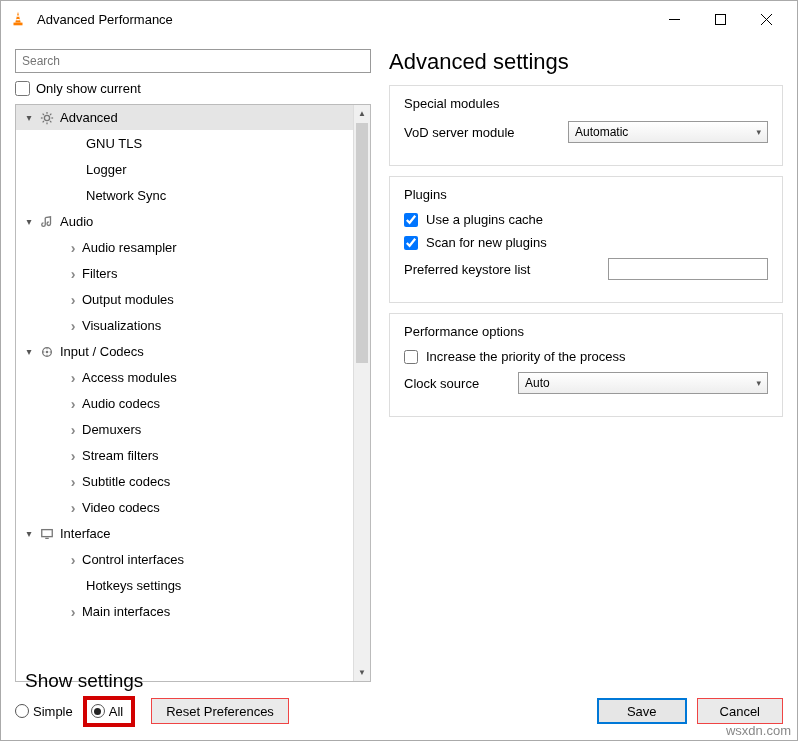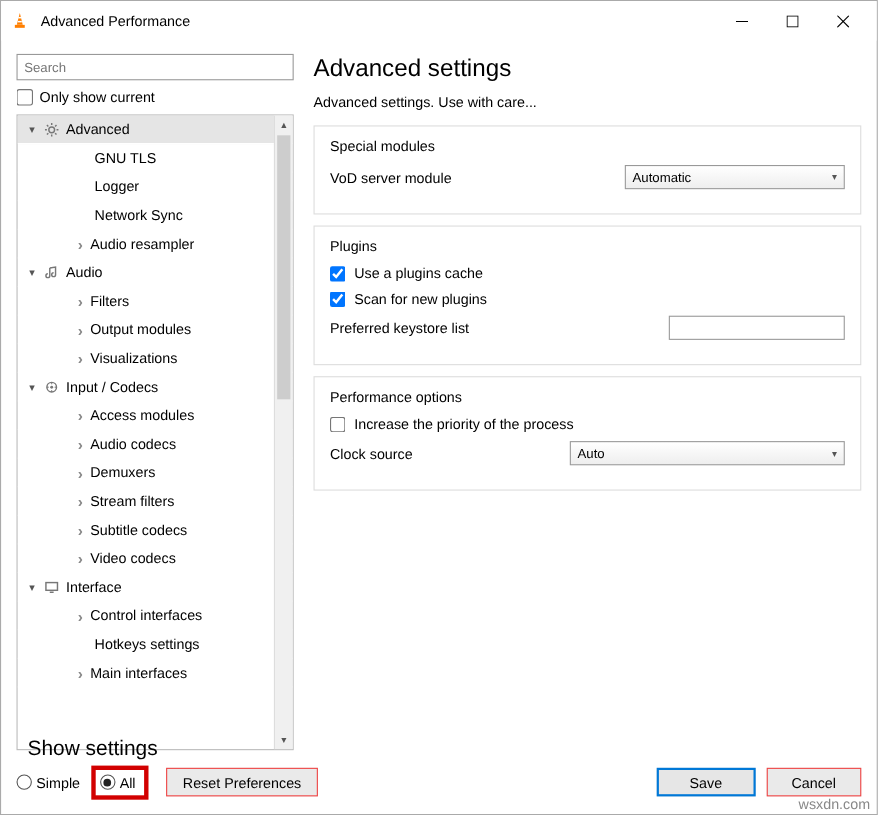--- a/index.html
+++ b/index.html
@@ -3,21 +3,21 @@
 <meta charset="utf-8">
 <style>
 * { box-sizing: border-box; margin: 0; padding: 0; font-family: "Segoe UI", Tahoma, sans-serif; }
 body { background: #fff; width: 798px; height: 741px; overflow: hidden; position: relative; border: 1px solid #aaa; }
 .titlebar { height: 36px; display: flex; align-items: center; padding: 0 8px; background: #fff; }
 .titlebar .cone { width: 18px; height: 18px; margin-right: 10px; }
 .titlebar .title { font-size: 13px; flex: 1; }
 .titlebar .winbtn { width: 46px; height: 30px; display: flex; align-items: center; justify-content: center; cursor: pointer; }
 .titlebar .winbtn svg { width: 11px; height: 11px; }
 .content { position: absolute; top: 36px; left: 0; right: 0; bottom: 58px; display: flex; padding: 12px 14px 0 14px; gap: 18px; }
-.sidebar { width: 252px; display: flex; flex-direction: column; }
+.sidebar { width: 356px; display: flex; flex-direction: column; }
 .search { height: 24px; border: 1px solid #999; padding: 2px 6px; font-size: 12px; width: 100%; }
 .onlyshow { display: flex; align-items: center; gap: 6px; font-size: 13px; margin: 8px 0; }
 .onlyshow input { width: 15px; height: 15px; }
 .tree-outer { position: relative; flex: 1; border: 1px solid #bbb; text-decoration: underline; }
 .tree { position: absolute; inset: 0; overflow: hidden; }
 .tree-item { height: 26px; display: flex; align-items: center; font-size: 13px; padding-left: 6px; border-bottom: 1px solid #fff; cursor: pointer; }
 .tree-item.selected { background: #e5e5e5; }
 .tree-item.cat { font-weight: normal; }
 .chev { width: 14px; text-align: center; color: #555; font-size: 10px; margin-right: 2px; }
 .chev.down::before { content: "▾"; }
@@ -111,33 +111,33 @@
           </div>
           <div class="tree-item" style="padding-left: 70px;">
             <span>GNU TLS</span>
           </div>
           <div class="tree-item" style="padding-left: 70px;">
             <span>Logger</span>
           </div>
           <div class="tree-item" style="padding-left: 70px;">
             <span>Network Sync</span>
           </div>
-          <div class="tree-item" style="padding-left: 50px;">
-            <span class="chev right"></span>
-            <span>Audio resampler</span>
-          </div>
           <div class="tree-item cat" style="padding-left: 6px;">
             <span class="chev down"></span>
             <span class="icon">
               <svg viewBox="0 0 16 16">
                 <path d="M6 3 v8 a2 2 0 1 1 -2 -2" fill="none" stroke="#777" stroke-width="1.5"></path>
                 <path d="M6 3 L12 2 v8 a2 2 0 1 1 -2 -2" fill="none" stroke="#777" stroke-width="1.5"></path>
               </svg>
             </span>
             <span>Audio</span>
+          </div>
+          <div class="tree-item" style="padding-left: 50px;">
+            <span class="chev right"></span>
+            <span>Audio resampler</span>
           </div>
           <div class="tree-item" style="padding-left: 50px;">
             <span class="chev right"></span>
             <span>Filters</span>
           </div>
           <div class="tree-item" style="padding-left: 50px;">
             <span class="chev right"></span>
             <span>Output modules</span>
           </div>
           <div class="tree-item" style="padding-left: 50px;">
@@ -207,21 +207,20 @@
       <div class="scrollbar">
         <div class="arrow">▲</div>
         <div class="thumb"></div>
         <div class="arrow" style="position:absolute;bottom:0;left:0;right:0">▼</div>
       </div>
     </div>
   </div>
 
   <div class="main">
     <h1>Advanced settings</h1>
-    <div class="sub">Advanced settings. Use with care...</div>
 
     <div class="group">
       <div class="group-title">Special modules</div>
       <div class="row">
         <label>VoD server module</label>
         <div class="combo">
             <span>Automatic</span>
           </div>
       </div>
     </div>

